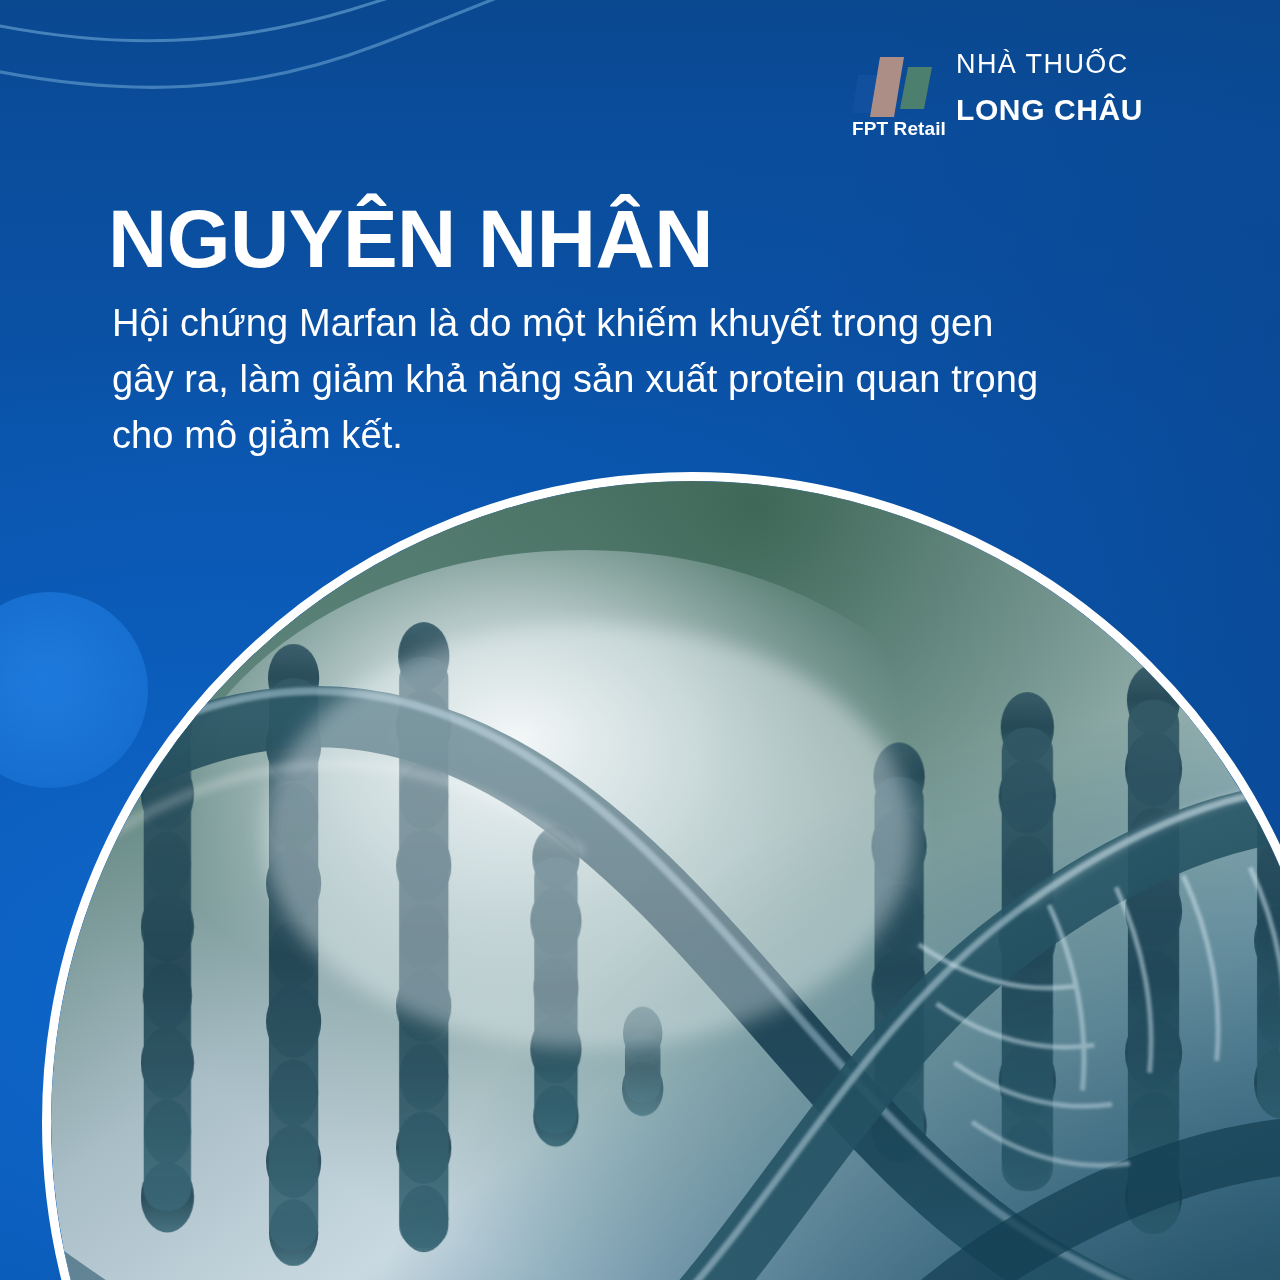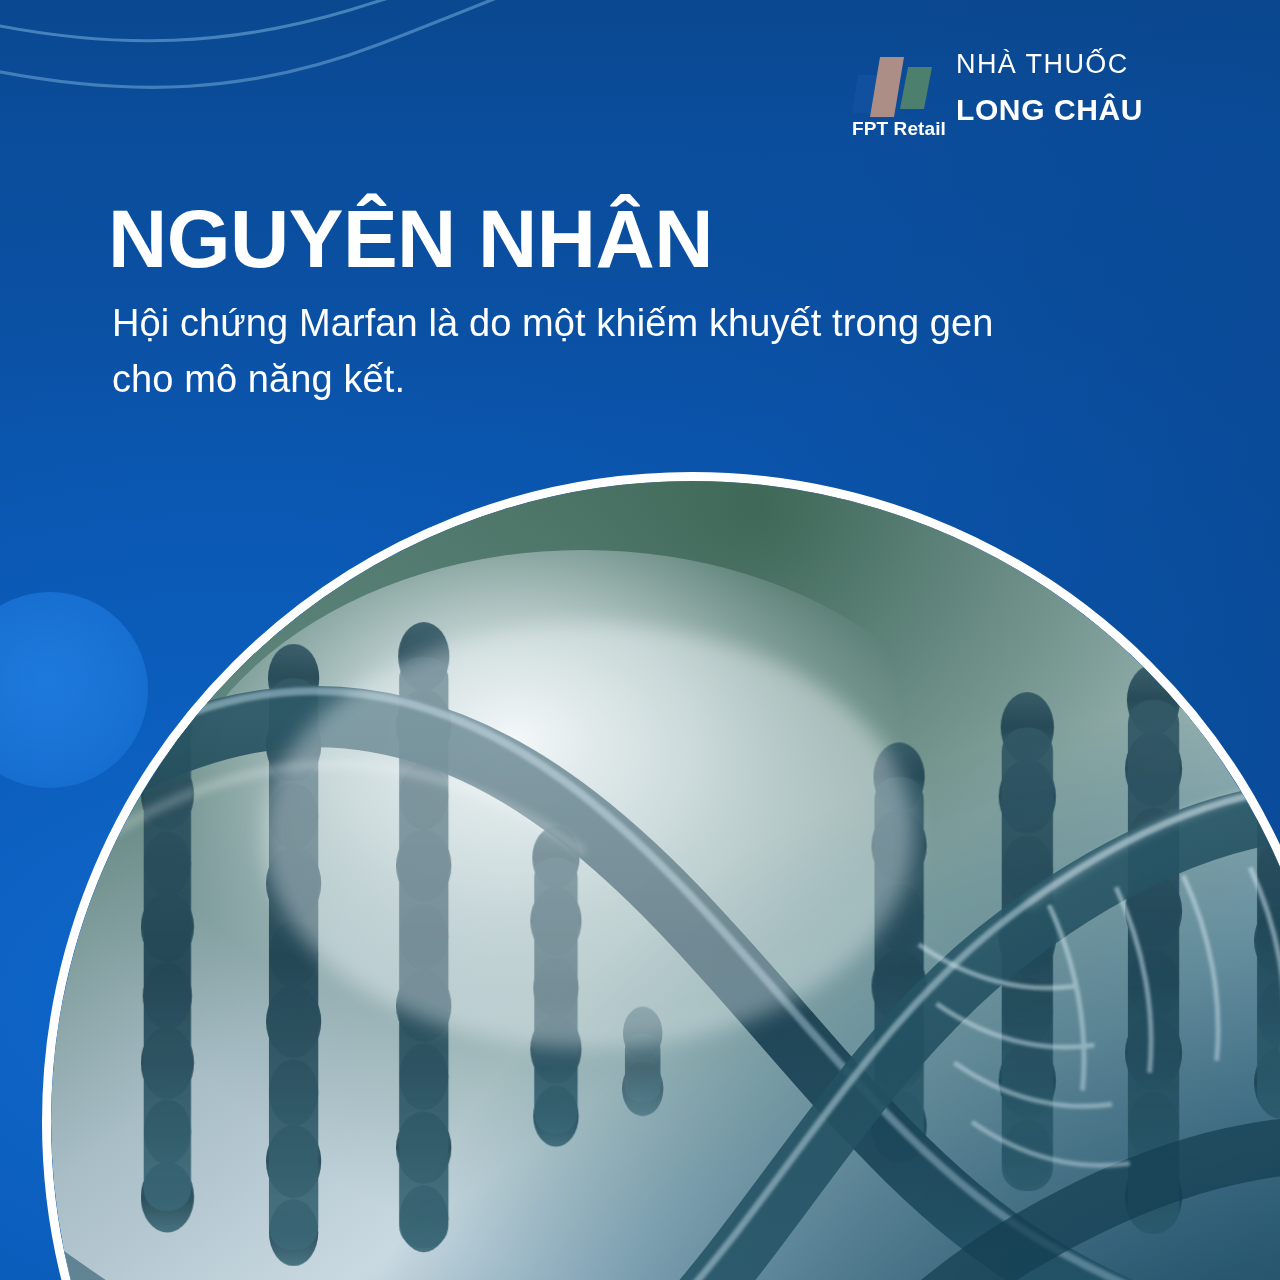--- a/index.html
+++ b/index.html
@@ -393,16 +393,17 @@
     </svg>
     <div class="brand-fpt">FPT Retail</div>
     <div class="brand-line1">NHÀ THUỐC</div>
     <div class="brand-line2">LONG CHÂU</div>
   </div>
 
   <div class="headline">NGUYÊN NHÂN</div>
 
   <div class="body-copy">
     <span class="ln">Hội chứng Marfan là do một khiếm khuyết trong gen</span>
-    <span class="ln">cho mô năng kết.</span>
+    <span class="ln">gây ra, làm giảm khả năng sản xuất protein quan trọng</span>
+    <span class="ln">cho mô giảm kết.</span>
   </div>
 
 </div>
 
 </body></html>

